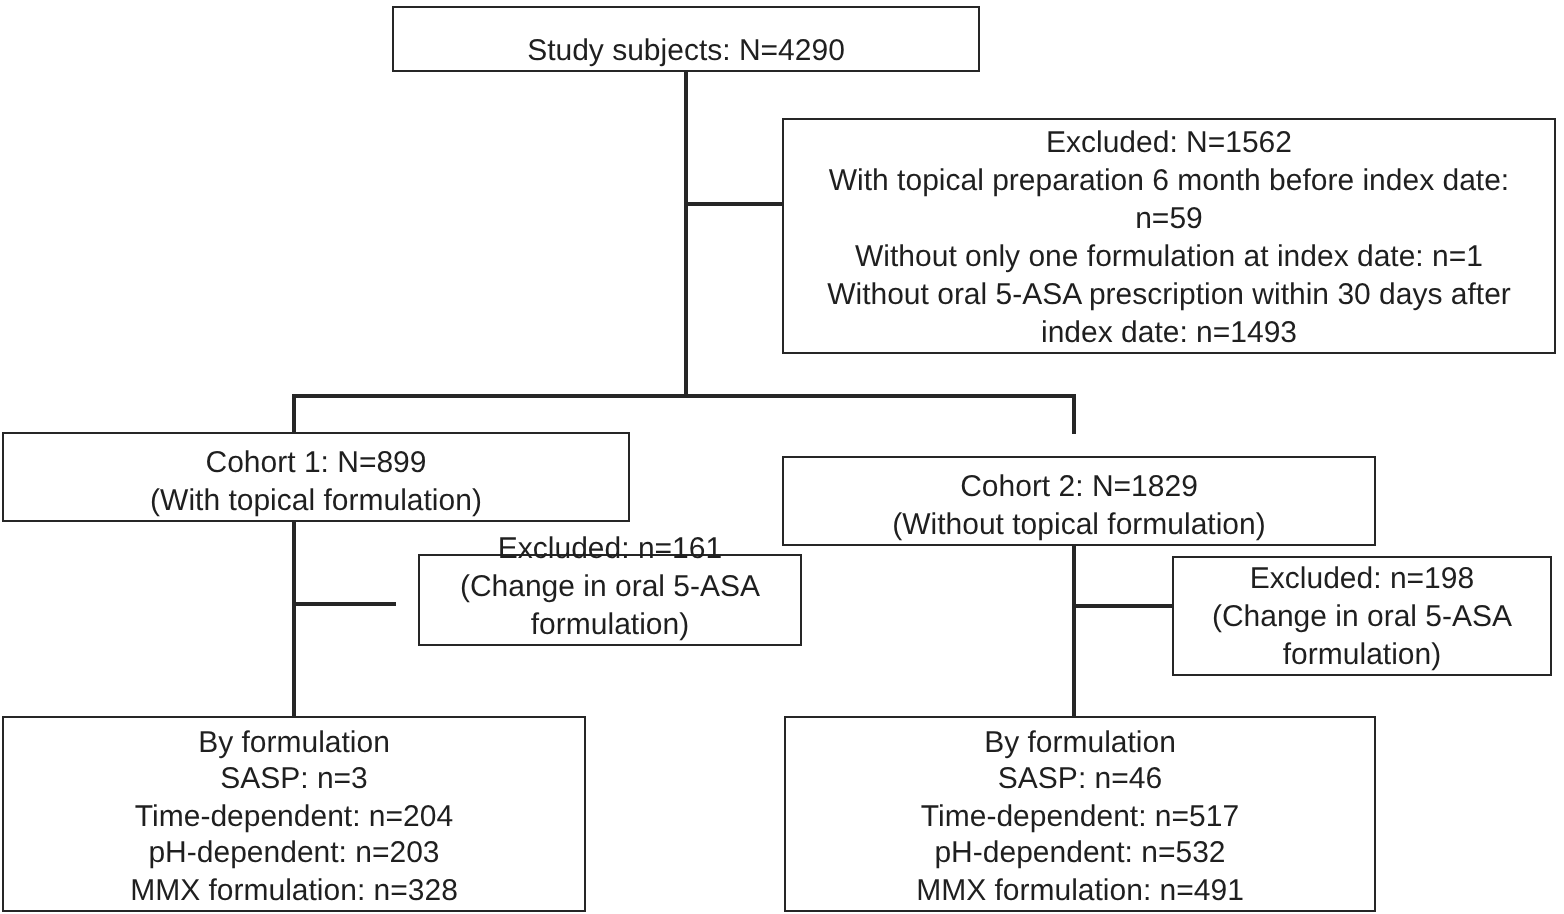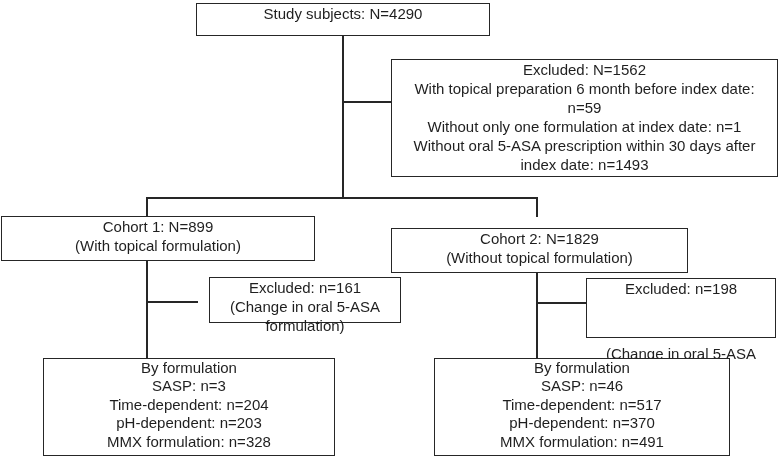--- a/index.html
+++ b/index.html
@@ -16,28 +16,28 @@
     color: #1f1f1f;
     overflow: hidden;
   }
   .box {
     position: absolute;
     box-sizing: border-box;
     background: #ffffff;
     border: 1.6px solid #262626;
     display: flex;
     flex-direction: column;
-    justify-content: flex-start;
+    justify-content: flex-end;
     text-align: center;
     font-size: 15px;
     line-height: 19px;
     padding: 0 2px;
   }
   .box.wide-pad { padding: 0 8px; }
-  .box.tight { line-height: 18.4px; margin-left: 42px; }
+  .box.tight { line-height: 18.4px; }
   .tline { width: 100%; }
   .line {
     position: absolute;
     background: #262626;
   }
   .line.h { height: 1.6px; }
   .line.v { width: 1.6px; }
 </style>
 </head>
 <body>
@@ -73,34 +73,34 @@
   <div class="box" style="left:391px; top:228px; width:297px; height:45px;">
       <div class="tline">Cohort 2: N=1829</div>
       <div class="tline">(Without topical formulation)</div>
     </div>
 
   <div class="box" style="left:209px; top:277px; width:192px; height:46px;">
       <div class="tline">Excluded: n=161</div>
       <div class="tline">(Change in oral 5-ASA formulation)</div>
     </div>
 
-  <div class="box" style="left:586px; top:278px; width:190px; height:60px;gap:46px;">
+  <div class="box" style="left:586px; top:278px; width:190px; height:60px;">
       <div class="tline">Excluded: n=198</div>
       <div class="tline">(Change in oral 5-ASA formulation)</div>
     </div>
 
   <div class="box tight" style="left:1px; top:358px; width:292px; height:98px;">
       <div class="tline">By formulation</div>
       <div class="tline">SASP: n=3</div>
       <div class="tline">Time-dependent: n=204</div>
       <div class="tline">pH-dependent: n=203</div>
       <div class="tline">MMX formulation: n=328</div>
     </div>
 
   <div class="box tight" style="left:392px; top:358px; width:296px; height:98px;">
       <div class="tline">By formulation</div>
       <div class="tline">SASP: n=46</div>
       <div class="tline">Time-dependent: n=517</div>
-      <div class="tline">pH-dependent: n=370</div>
+      <div class="tline">pH-dependent: n=532</div>
       <div class="tline">MMX formulation: n=491</div>
     </div>
 
 </div>
 
 </body></html>

